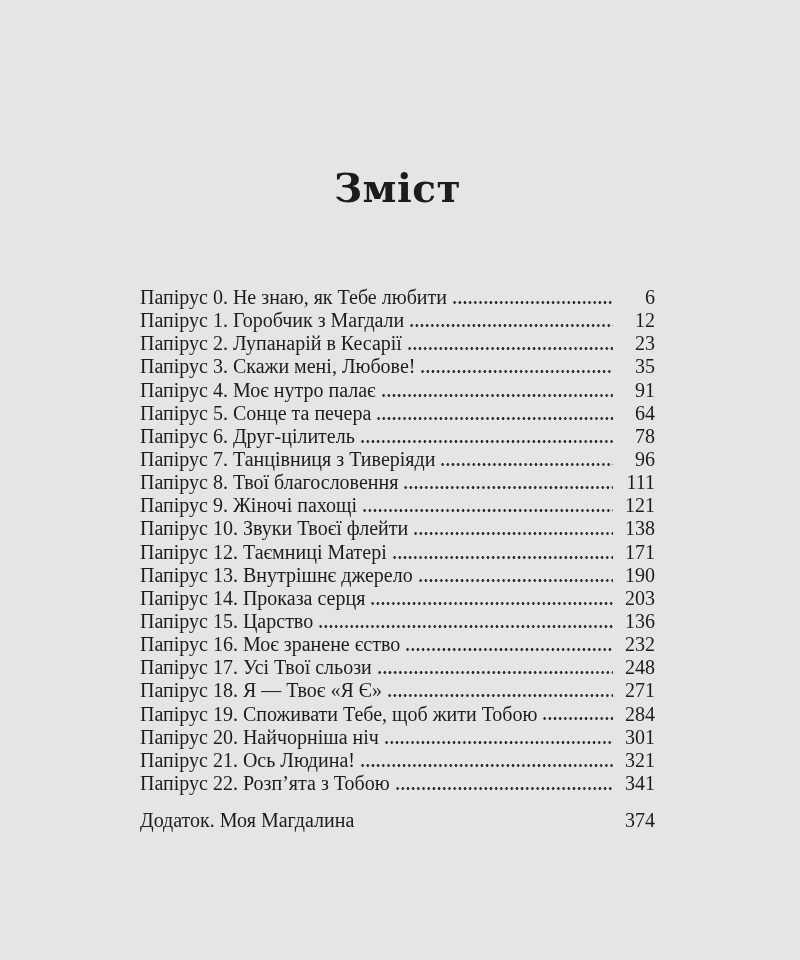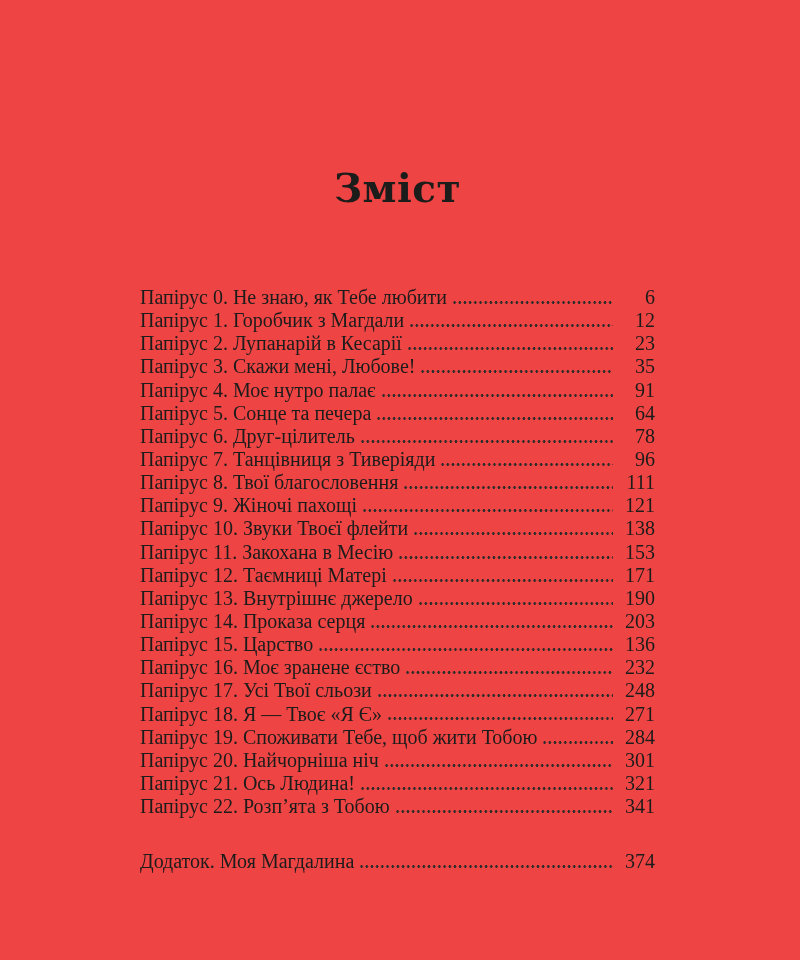--- a/index.html
+++ b/index.html
@@ -4,21 +4,21 @@
 <style>
   html, body {
     margin: 0;
     padding: 0;
     background: #ffffff;
   }
   .page {
     position: relative;
     width: 800px;
     height: 960px;
-    background: #ef4444;
+    background: #e5e5e5;
     overflow: hidden;
     font-family: "Liberation Serif", serif;
     color: #1c1c1b;
   }
   .title {
     position: absolute;
     top: 166px;
     left: 140px;
     width: 515px;
     margin: 0;
@@ -54,21 +54,22 @@
     background-size: 5.2px 5.2px;
     background-repeat: repeat-x;
     background-position: left 0 bottom 4px;
   }
   .row .num {
     flex: 0 0 auto;
     width: 40px;
     text-align: right;
   }
   .row.addendum {
-    margin-top: 32px;
+    margin-top: 14px;
+    align-items: flex-end;
   }
 </style>
 </head>
 <body>
 
 <div class="page">
   <h1 class="title">Зміст</h1>
   <div class="toc">
       <div class="row">
         <span class="label">Папірус 0. Не знаю, як Тебе любити</span>
@@ -117,25 +118,20 @@
       </div>
       <div class="row">
         <span class="label">Папірус 9. Жіночі пахощі</span>
         <span class="dots"></span>
         <span class="num">121</span>
       </div>
       <div class="row">
         <span class="label">Папірус 10. Звуки Твоєї флейти</span>
         <span class="dots"></span>
         <span class="num">138</span>
-      </div>
-      <div class="row">
-        <span class="label">Папірус 11. Закохана в Месію</span>
-        <span class="dots"></span>
-        <span class="num">153</span>
       </div>
       <div class="row">
         <span class="label">Папірус 12. Таємниці Матері</span>
         <span class="dots"></span>
         <span class="num">171</span>
       </div>
       <div class="row">
         <span class="label">Папірус 13. Внутрішнє джерело</span>
         <span class="dots"></span>
         <span class="num">190</span>

